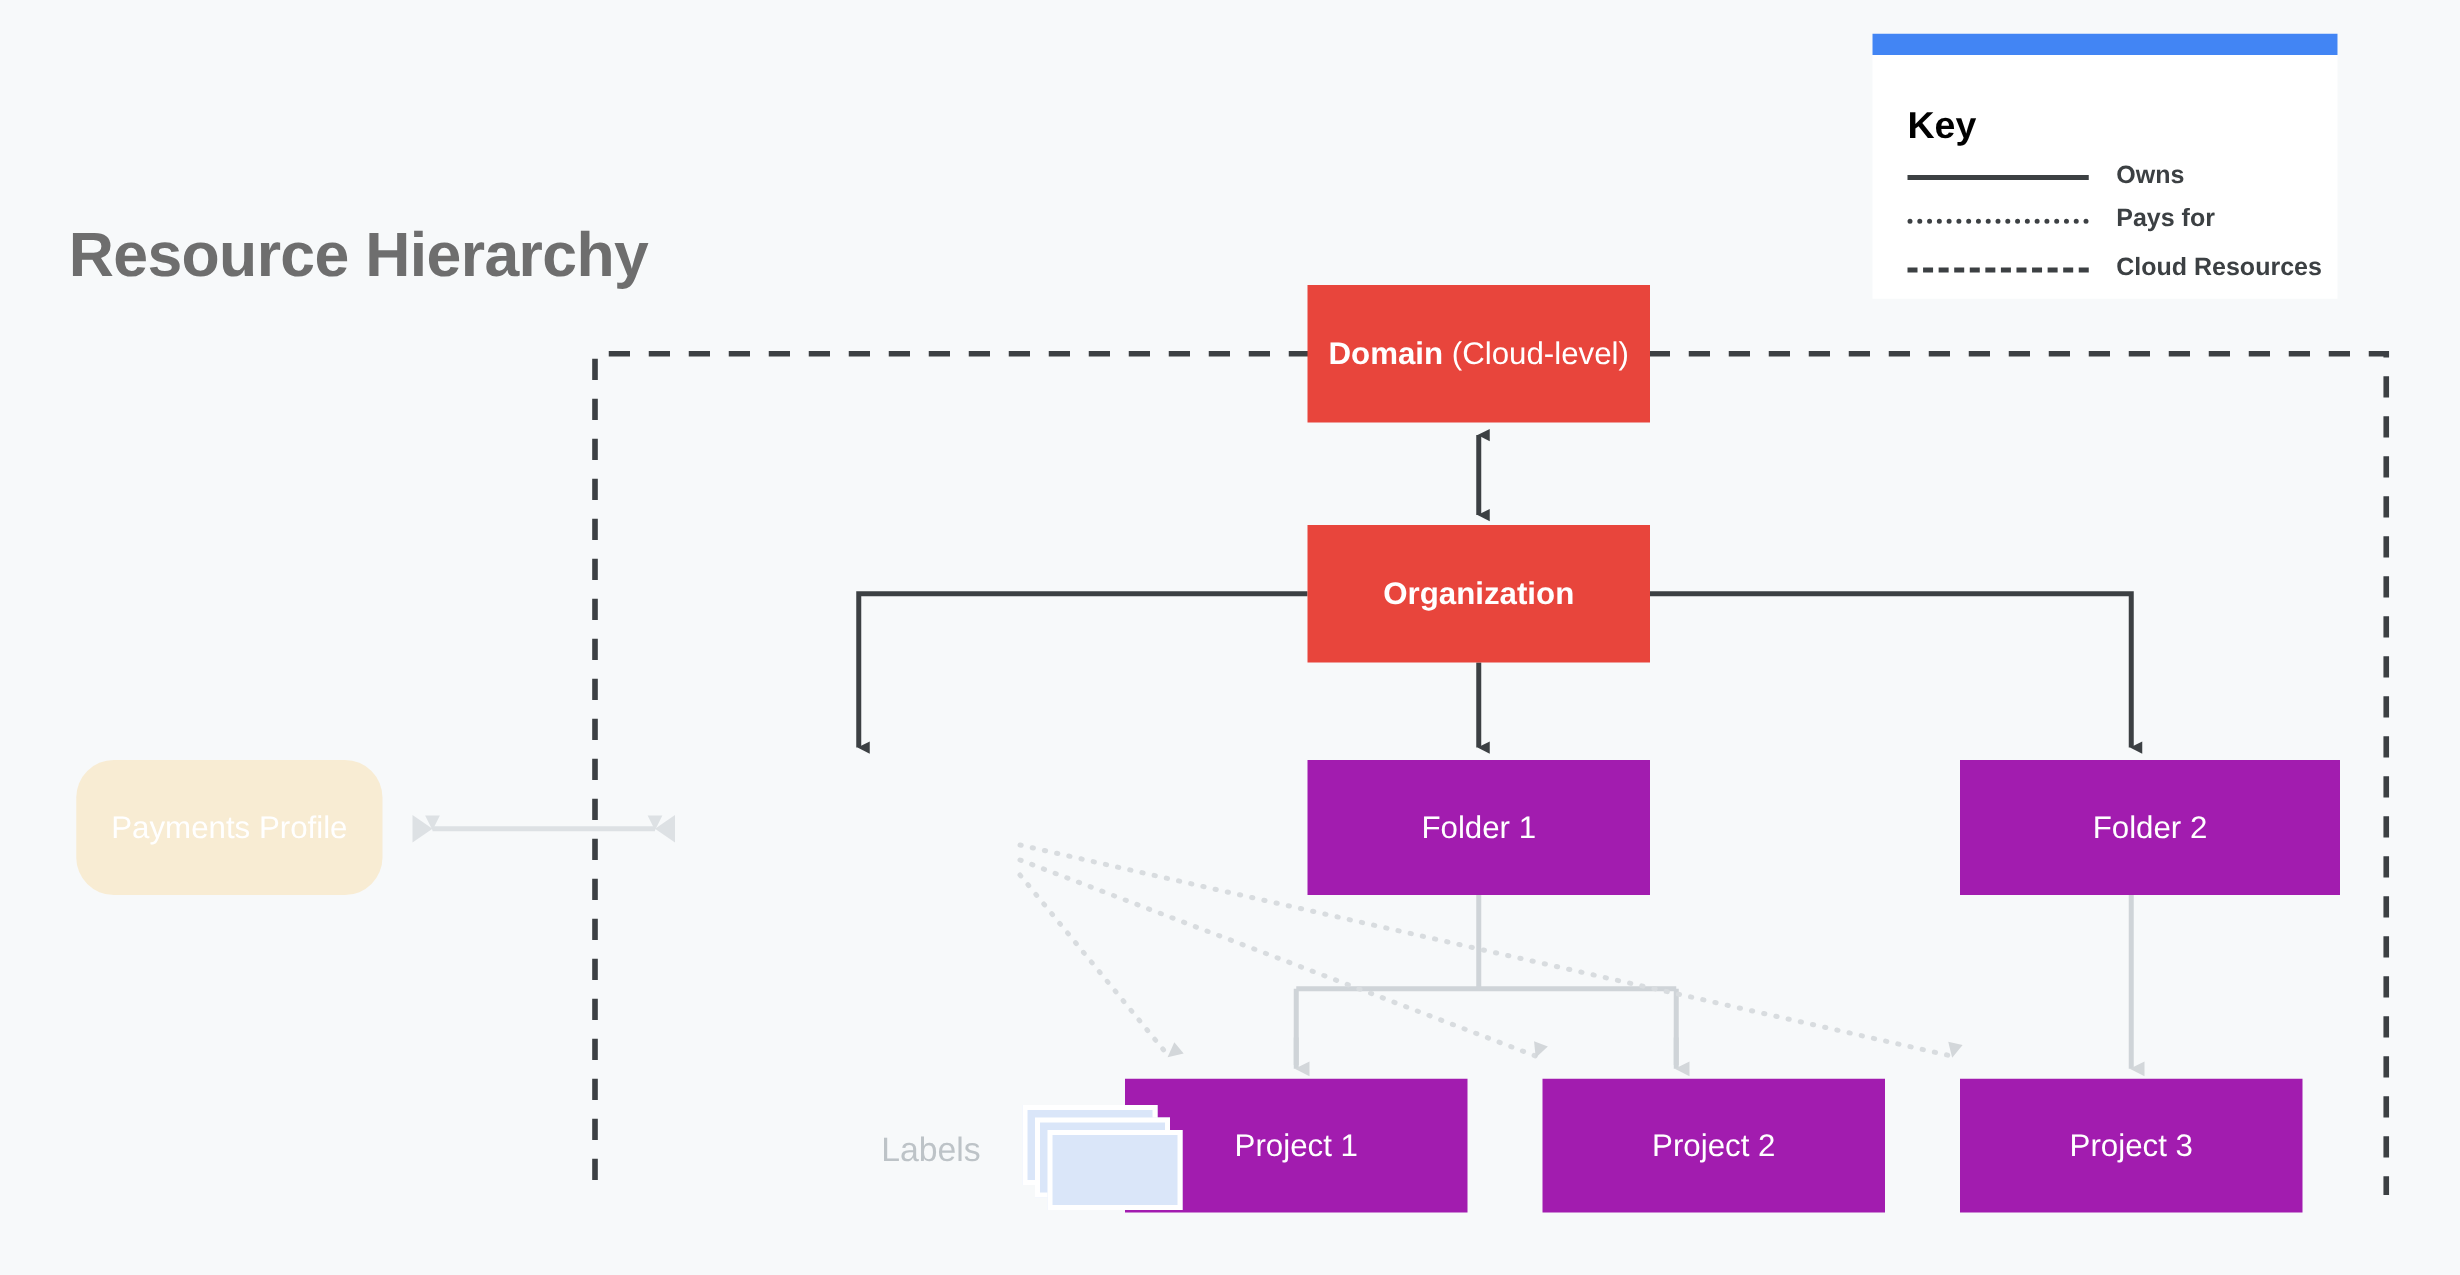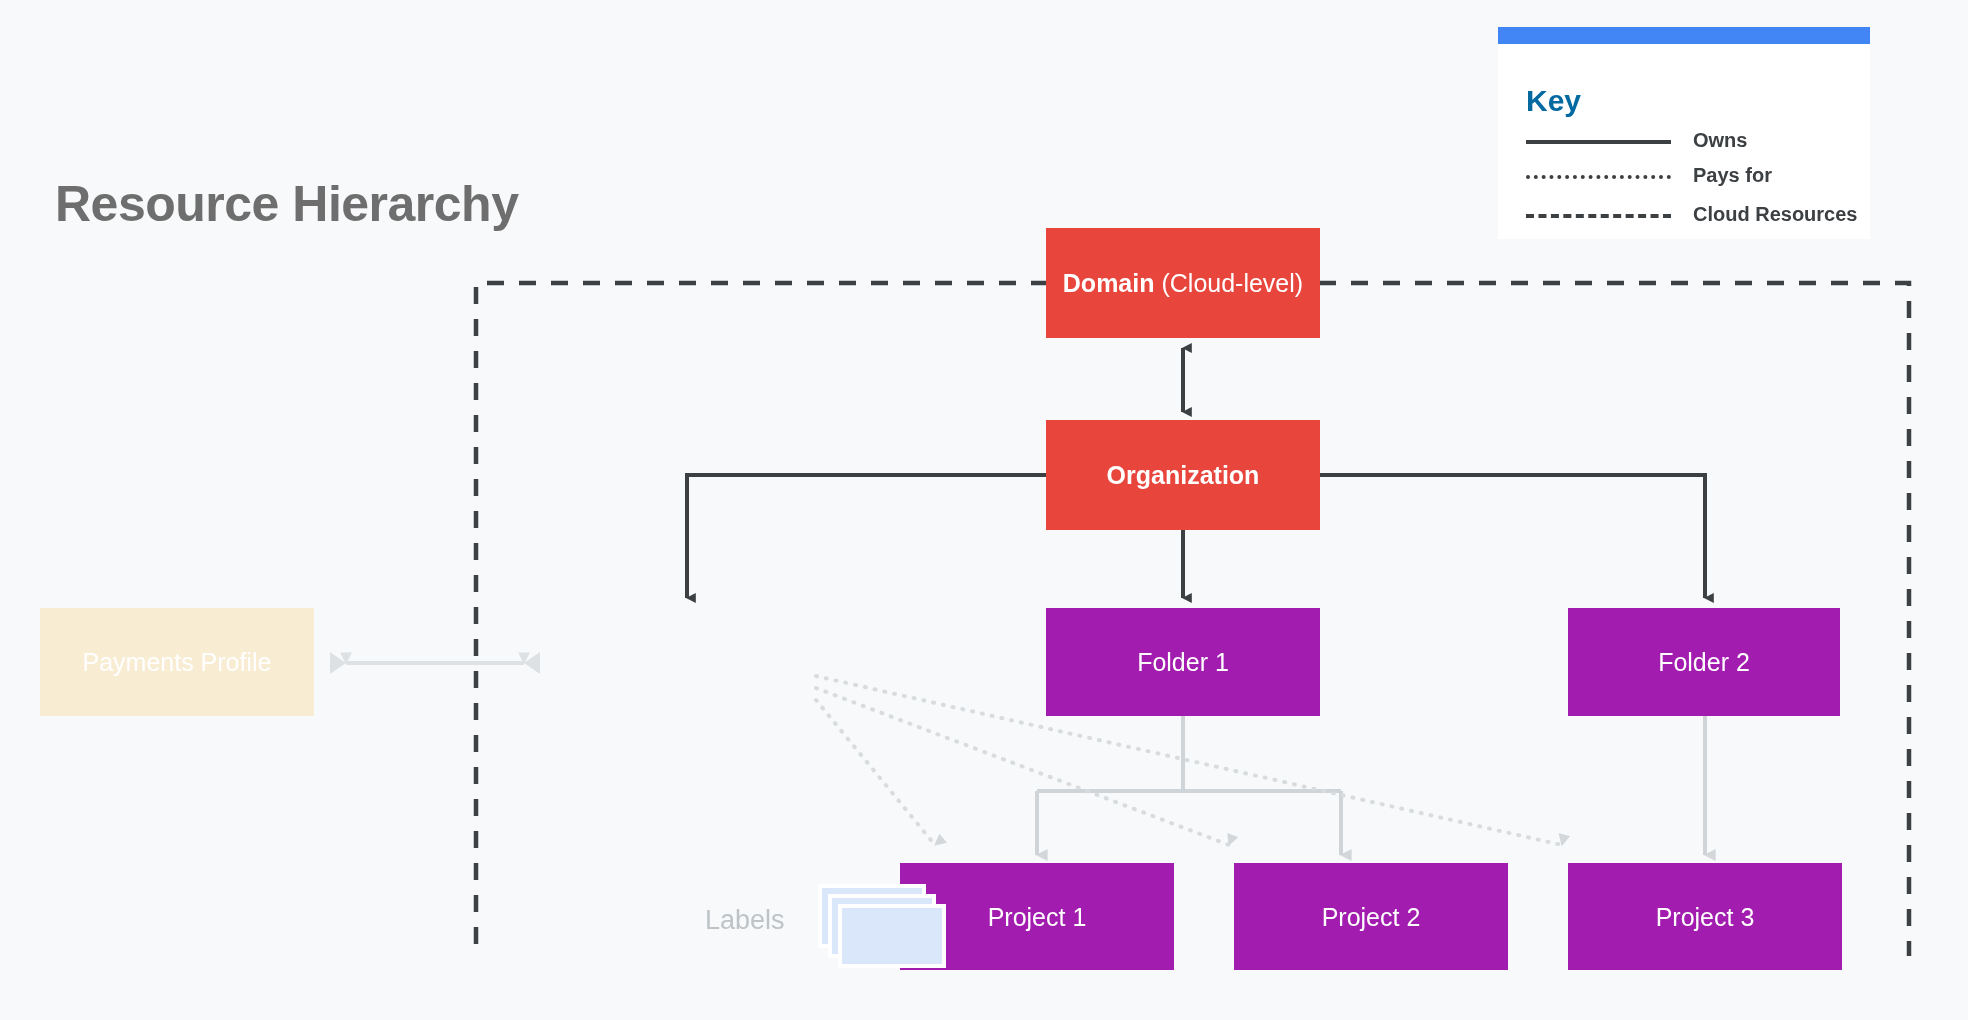--- a/index.html
+++ b/index.html
@@ -57,24 +57,24 @@
     color: #FFFFFF;
     font-size: 25px;
     font-weight: 400;
   }
   .fill-blue  { background: #a21caf; }
   .fill-green { background: #DCEDDF; }
   .fill-cream { background: #F8ECD3; }
 
   #node-domain       { left: 1046px; top: 228px;  width: 274px; height: 110px; }
   #node-organization { left: 1046px; top: 420px;  width: 274px; height: 110px; }
-  #node-payments     { left: 40px;   top: 608px;  width: 274px; height: 108px; }
+  #node-payments     { left: 61px;   top: 608px;  width: 245px; height: 108px; border-radius: 30px; }
   #node-billing      { left: 538px;  top: 608px;  width: 276px; height: 108px; }
   #node-folder1      { left: 1046px; top: 608px;  width: 274px; height: 108px; }
-  #node-folder2      { left: 1568px; top: 608px;  width: 272px; height: 108px; }
+  #node-folder2      { left: 1568px; top: 608px;  width: 304px; height: 108px; }
   #node-project1     { left: 900px;  top: 863px;  width: 274px; height: 107px; }
   #node-project2     { left: 1234px; top: 863px;  width: 274px; height: 107px; }
   #node-project3     { left: 1568px; top: 863px;  width: 274px; height: 107px; }
 
   
   #labels-caption {
     position: absolute;
     left: 705px;
     top: 905px;
     font-size: 27px;
@@ -101,21 +101,21 @@
     width: 372px;
     background: #FFFFFF;
     padding-bottom: 12px;
   }
   #key-bar {
     height: 17px;
     background: #4285F4;
     width: 100%;
   }
   #key-title {
-    color: #0369a1;
+    color: #000000;
     font-size: 30px;
     font-weight: bold;
     margin: 40px 0 0 28px;
   }
   .key-row {
     display: flex;
     align-items: center;
     margin-top: 10px;
     padding-left: 28px;
   }

